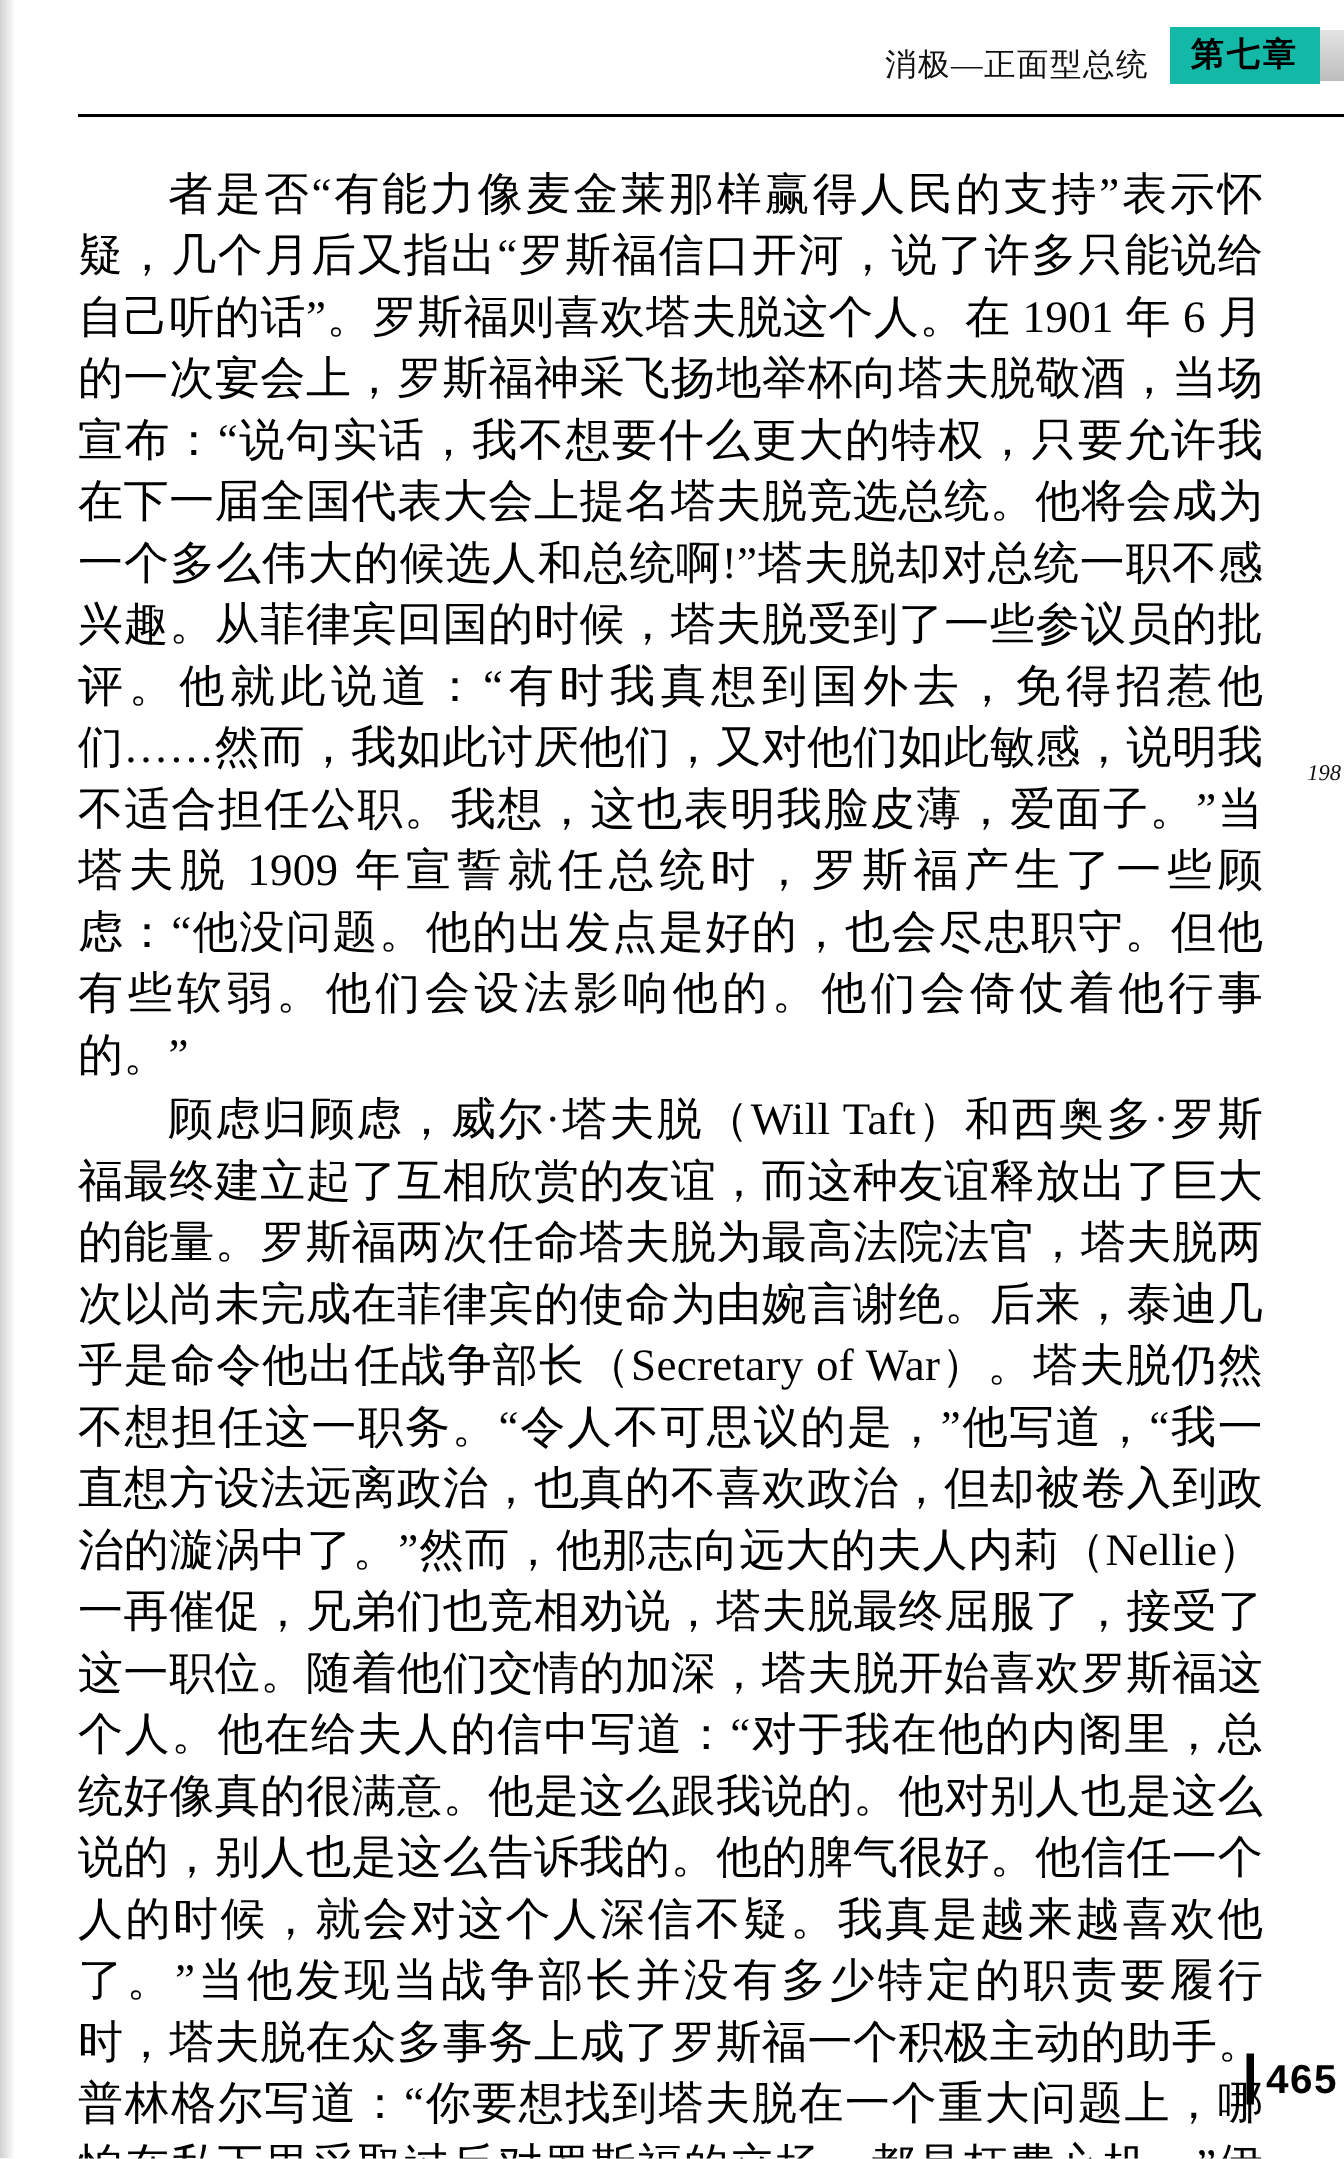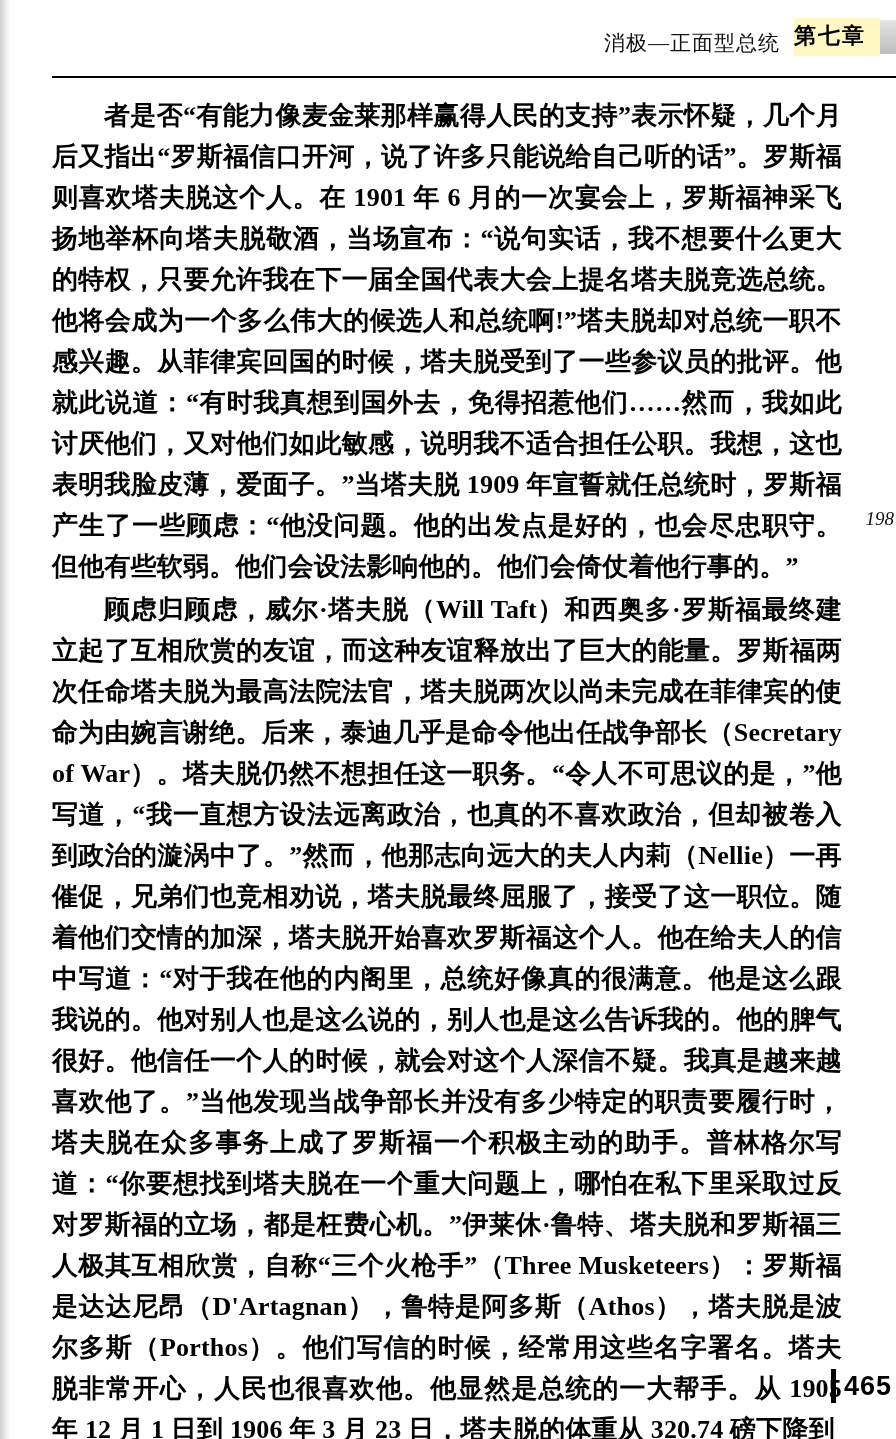--- a/index.html
+++ b/index.html
@@ -41,26 +41,26 @@
   }
   .running-title {
     font-size: 21px;
     letter-spacing: 1px;
     color: #111;
     white-space: nowrap;
     padding-right: 14px;
     margin-top: 12px;
   }
   .chapter-box {
-    background: #fef9c3;
+    background: #14b8a6;
     color: #000;
     font-size: 22px;
     font-weight: bold;
     letter-spacing: 2px;
-    padding: 3px 14px 5px 0;
+    padding: 3px 14px 5px 14px;
     white-space: nowrap;
   }
   .chapter-tail {
     width: 16px;
     height: 34px;
     background: linear-gradient(180deg,#e4e4e4,#bdbdbd);
   }
   .header-rule {
     position: absolute;
     left: 52px;
@@ -71,41 +71,40 @@
   }
 
   
   .content {
     position: absolute;
     top: 95px;
     left: 52px;
     width: 790px;
   }
   .para {
-    font-size: 26px;
+    font-size: 30px;
     line-height: 41px;
     text-align: justify;
     text-justify: inter-character;
-    margin: 0 0 0 0;
+    margin: 14px 0 0 0;
     letter-spacing: 0.2px;
-    font-weight: bold;
   }
   .para.indent {
     text-indent: 2em;
   }
   .para + .para {
     margin-top: 2px;
   }
 
   
   .margin-note {
     position: absolute;
     right: 2px;
     top: 508px;
-    font-size: 19px;
+    font-size: 15px;
     font-style: italic;
     font-family: "Liberation Serif", serif;
     color: #111;
   }
 
   
   .footer {
     position: absolute;
     right: 4px;
     bottom: 36px;

